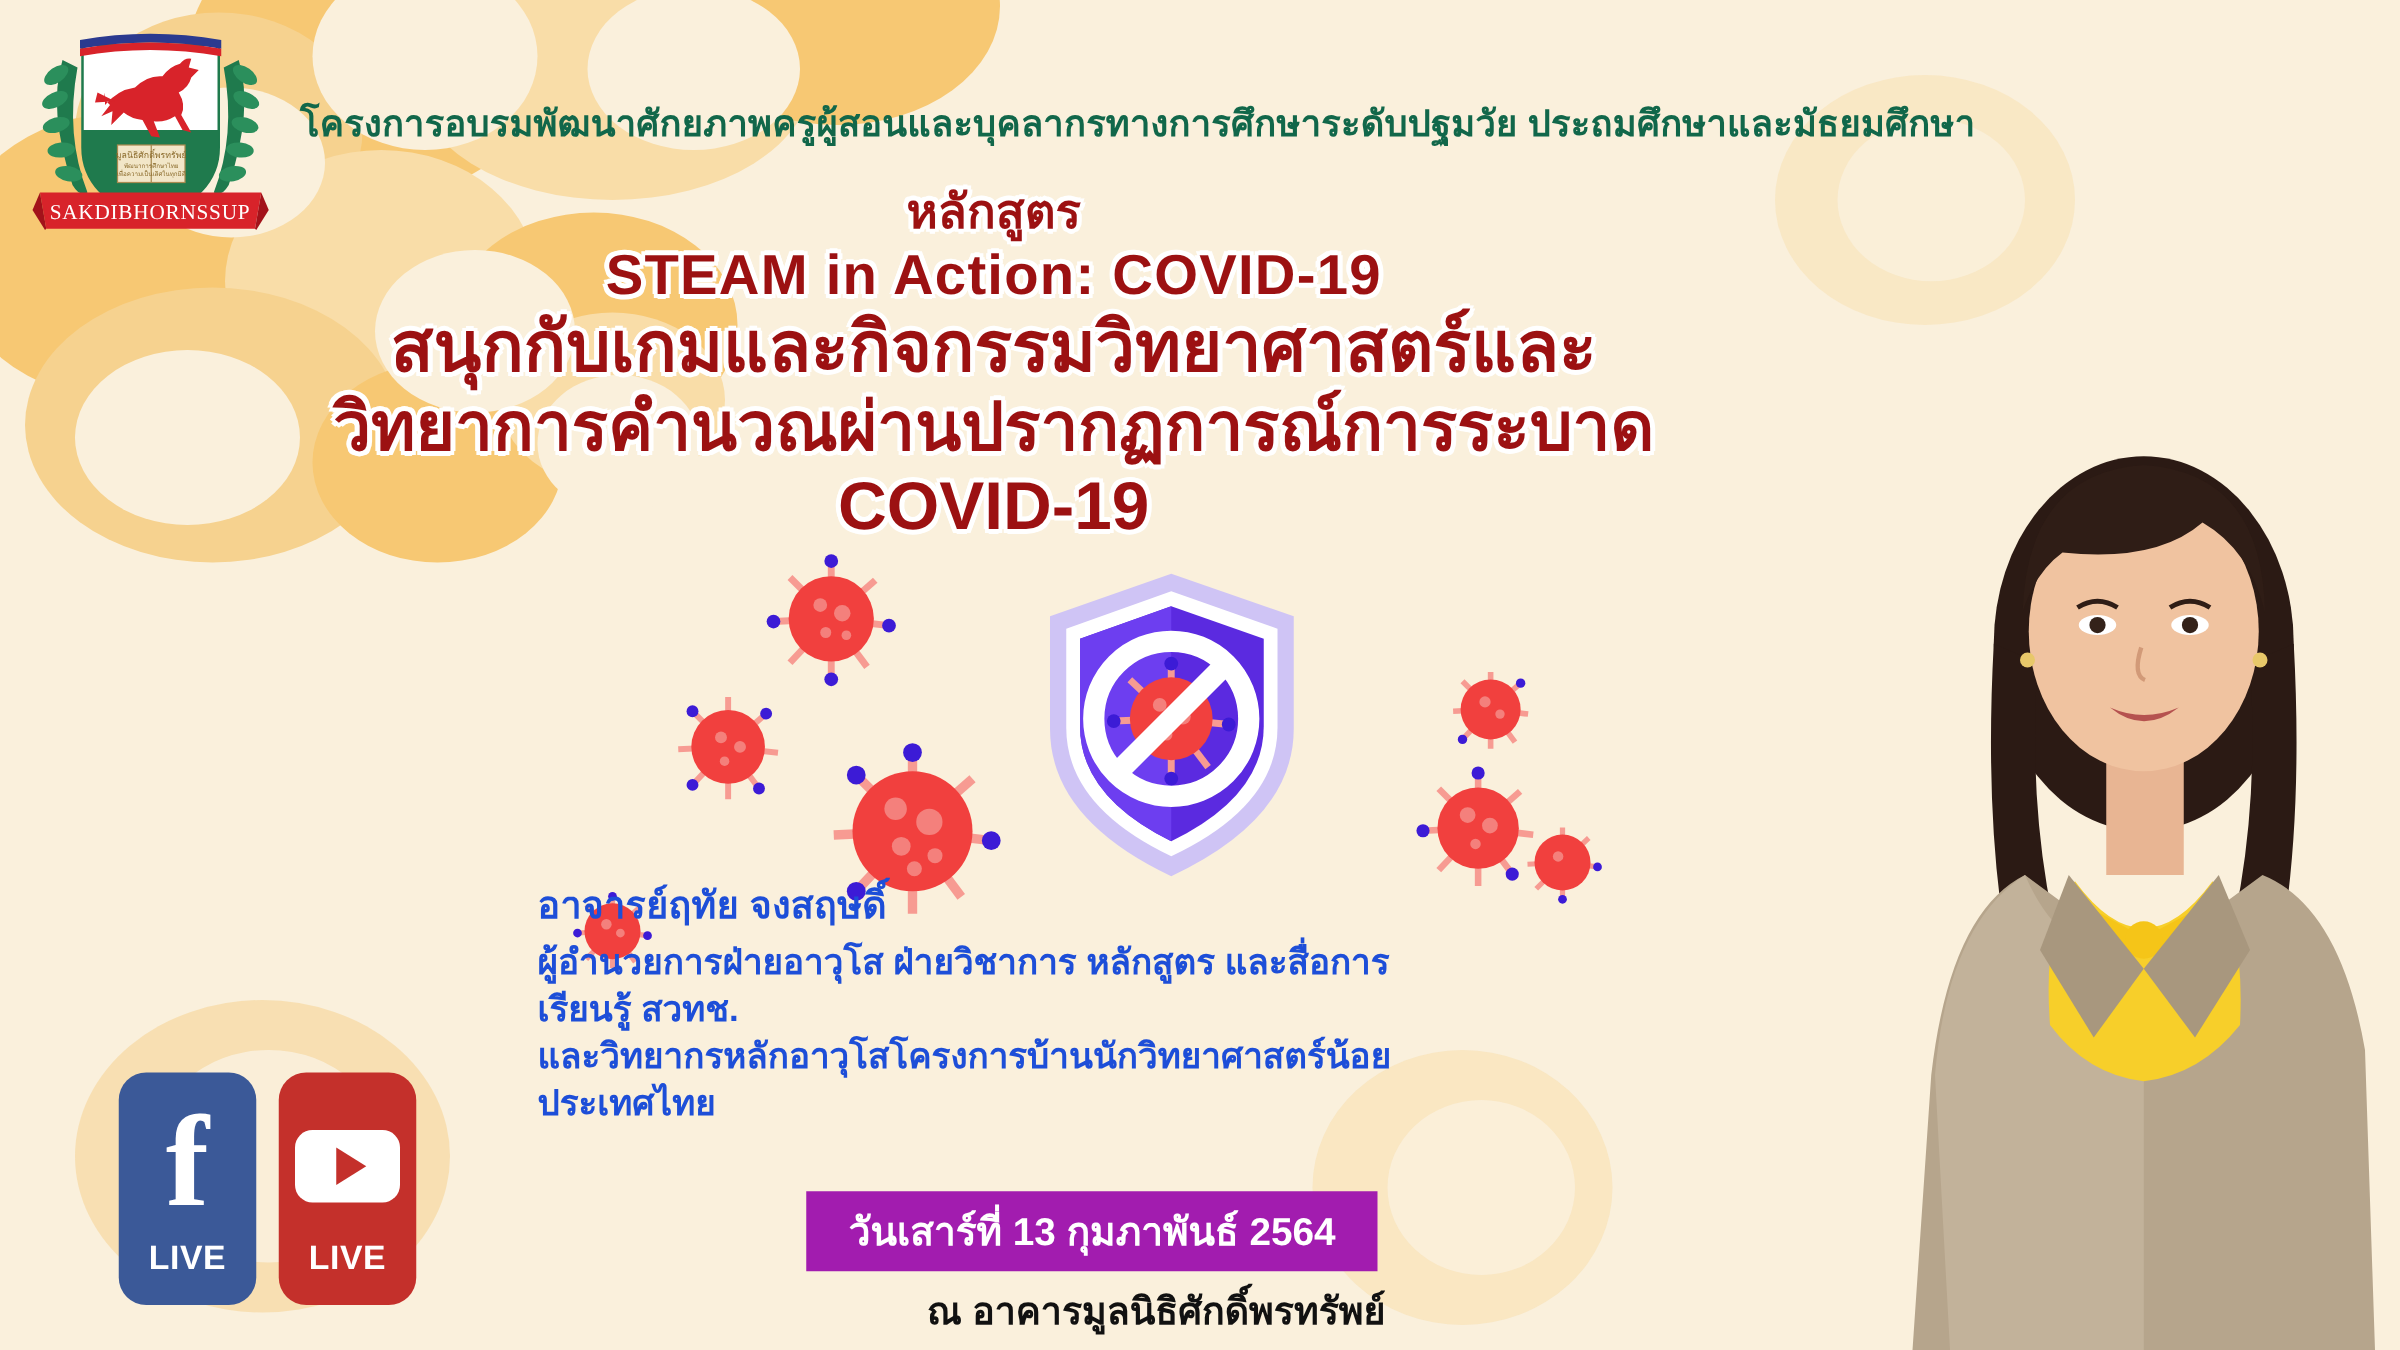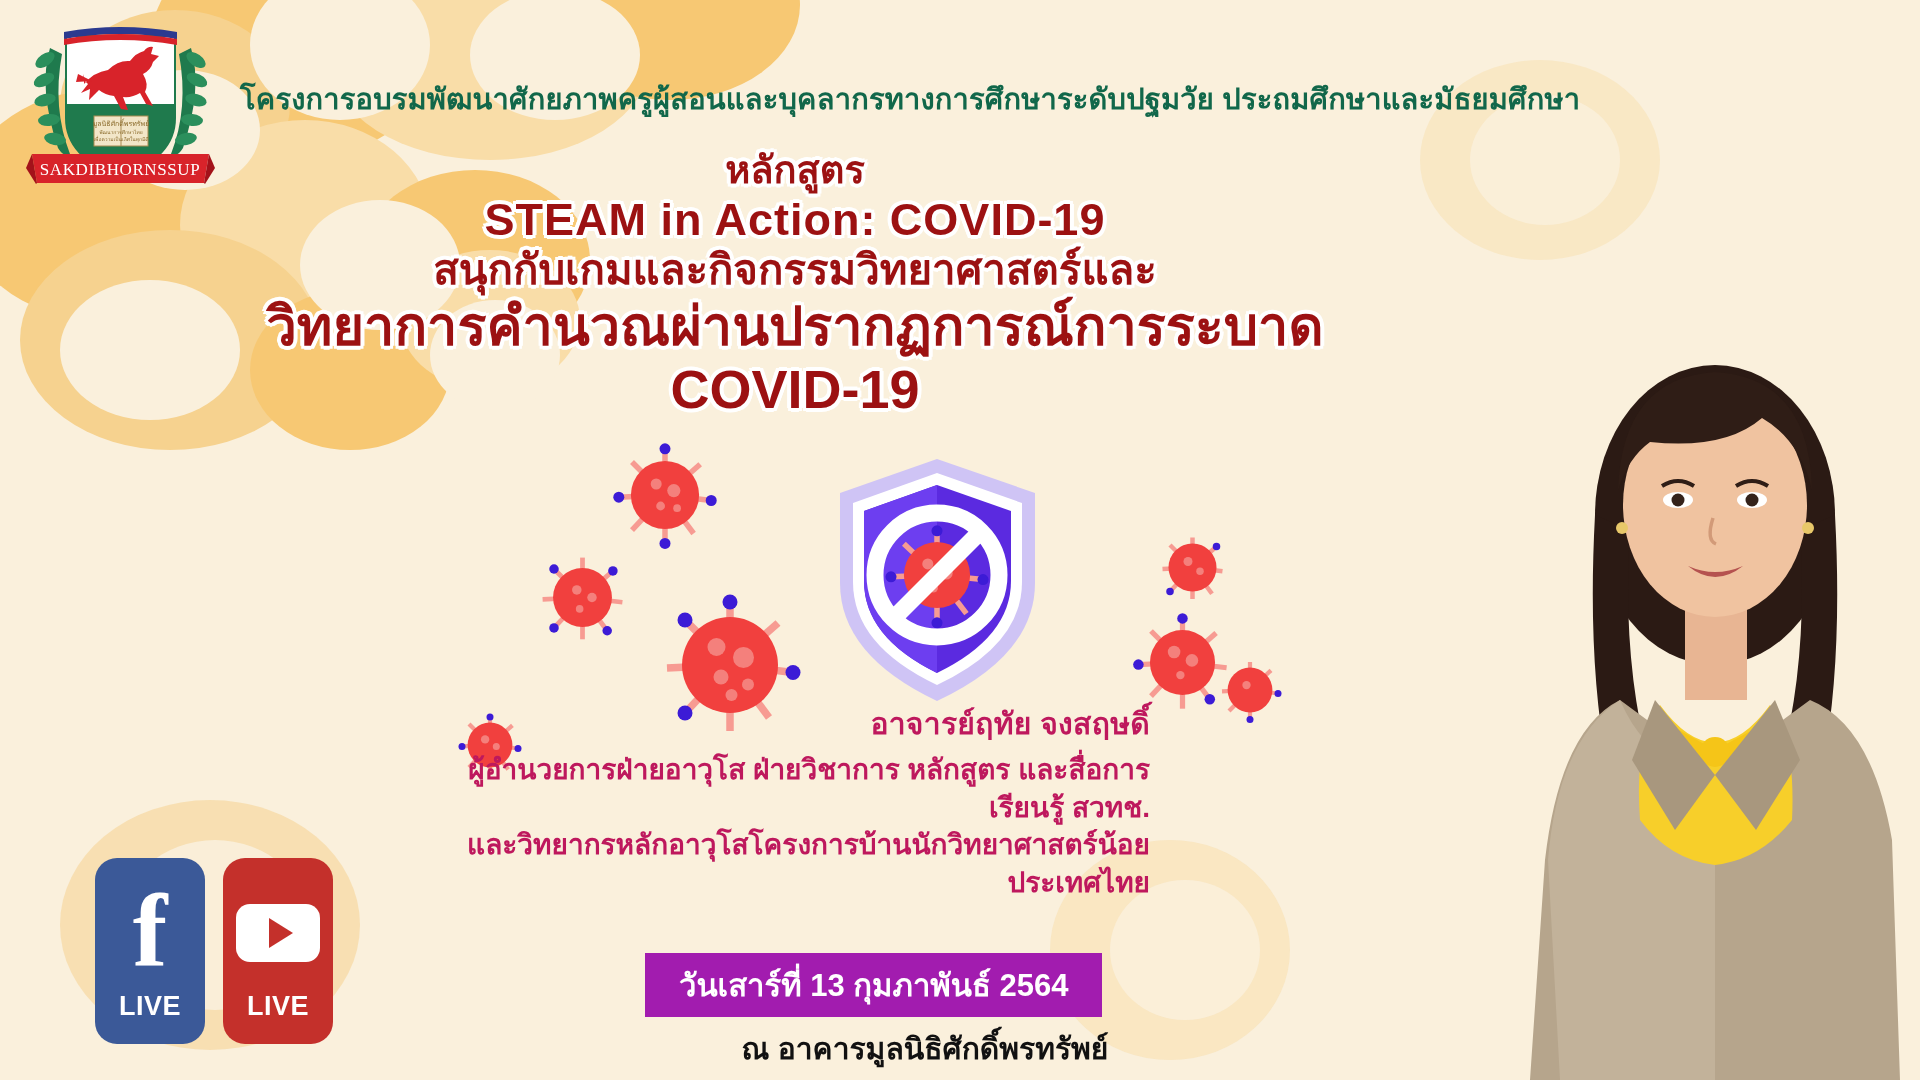--- a/index.html
+++ b/index.html
@@ -44,30 +44,30 @@
     line-height:1.16;
     text-shadow:
       -3px -3px 0 #fff,  3px -3px 0 #fff,
       -3px  3px 0 #fff,  3px  3px 0 #fff,
       -4px  0   0 #fff,  4px  0   0 #fff,
        0   -4px 0 #fff,  0    4px 0 #fff;
   }
   .t-line { display:block; }
   #t-line-1 { font-size:38px; margin-bottom:2px; }
   #t-line-2 { font-size:45px; letter-spacing:1px; }
-  #t-line-3 { font-size:42px; }
+  #t-line-3 { font-size:56px; }
   #t-line-4 { font-size:54px; }
 
   
   .virus { position:absolute; }
 
   
   #speaker-block {
     position:absolute; left:430px; top:700px; width:720px;
-    text-align:right; color:#be185d; font-weight:bold;
+    text-align:left; color:#1d4ed8; font-weight:bold;
   }
   #speaker-name { font-size:30px; margin-bottom:4px; letter-spacing:0.3px; }
   .speaker-role { font-size:28px; line-height:1.34; }
 
   
   #time-row {
     position:absolute; left:575px; top:875px;
     display:flex; align-items:stretch; height:72px;
   }
   #time-box {

